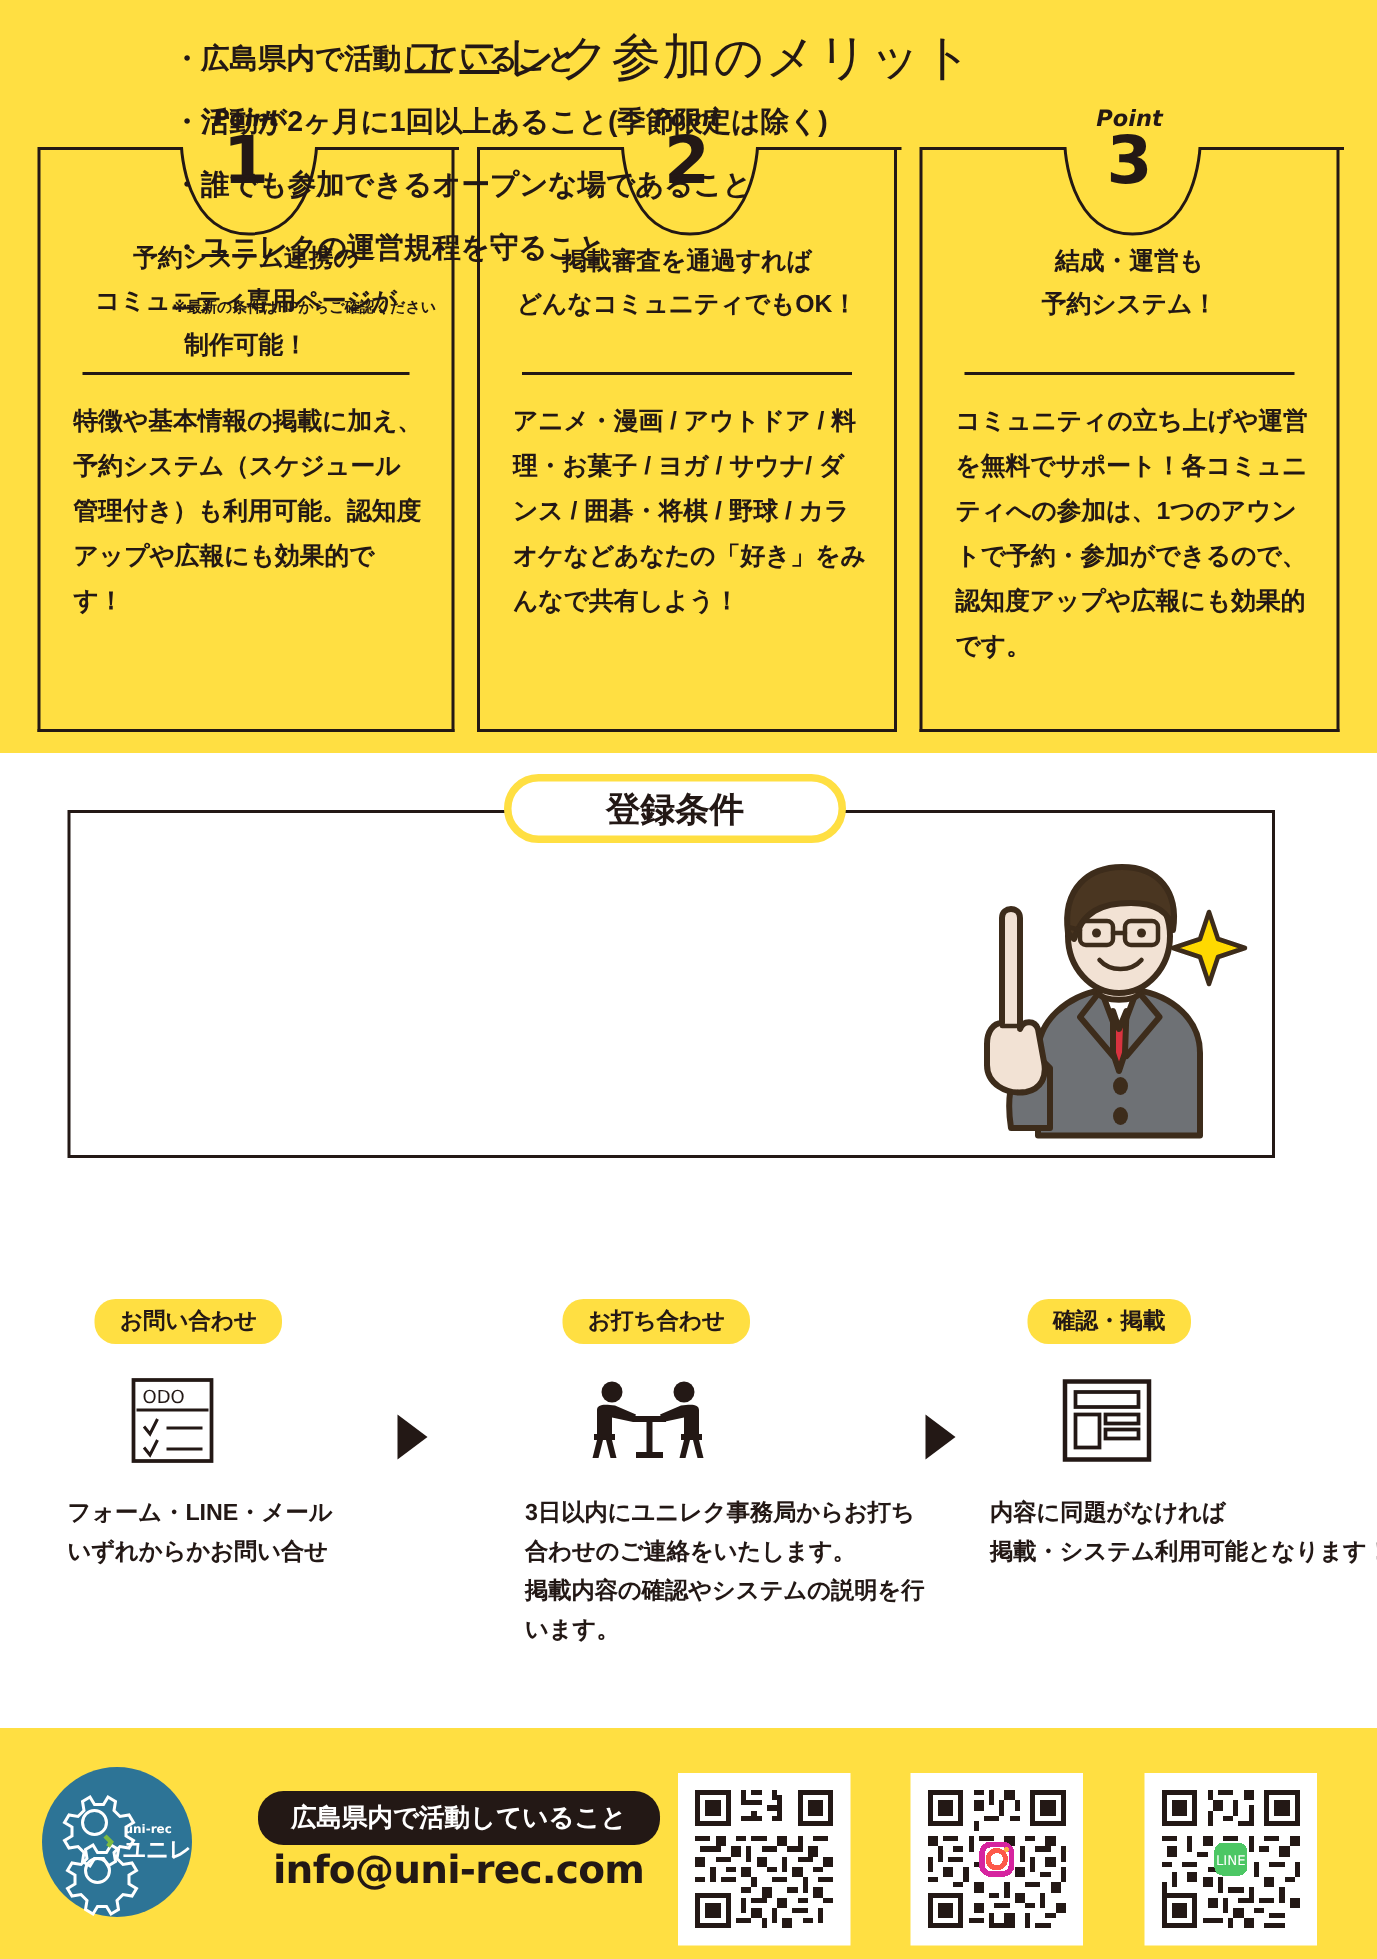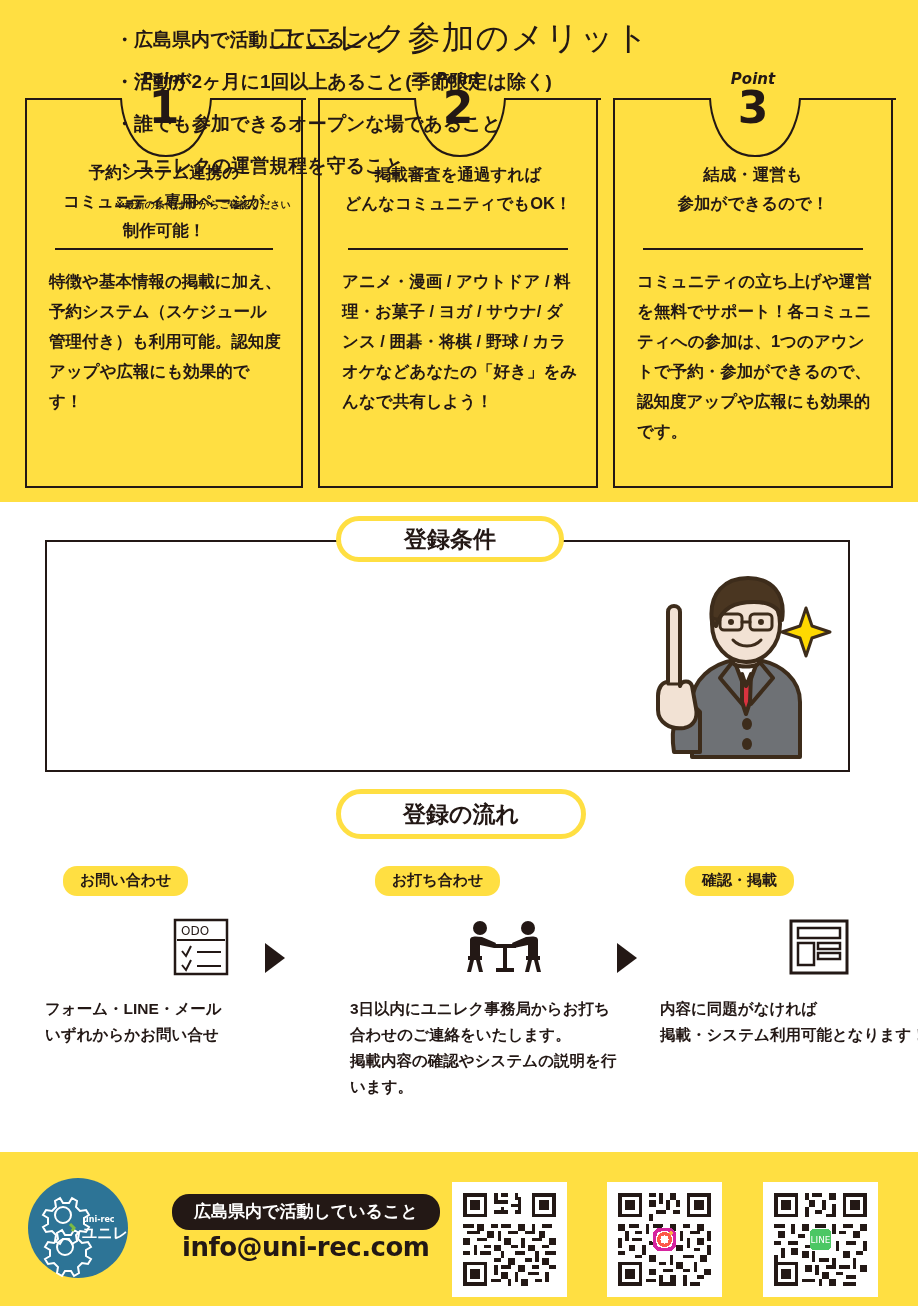--- a/index.html
+++ b/index.html
@@ -109,21 +109,21 @@
   .s2{left:350px;}
   .s3{left:660px;}
   .step-badge{
     background:#ffdf42;border-radius:14px;
     display:inline-block;padding:5px 17px 6px 17px;
     font-size:15px;font-weight:bold;color:#231815;
   }
   .s1 .step-badge{margin-left:18px;}
   .s2 .step-badge{margin-left:25px;}
   .s3 .step-badge{margin-left:25px;}
-  .step-icon{height:70px;margin-top:16px;display:flex;align-items:center;justify-content:center;}
+  .step-icon{height:70px;margin-top:16px;display:flex;align-items:center;}
   .s1 .step-icon{padding-left:42px;}
   .s2 .step-icon{padding-left:40px;}
   .s3 .step-icon{padding-left:48px;}
   .step-text{
     margin-top:14px;
     font-size:15.5px;font-weight:bold;line-height:26px;color:#231815;
   }
   .arrow{
     position:absolute;width:0;height:0;
     border-left:20px solid #231815;
@@ -206,21 +206,21 @@
   <div class="point-box pb3">
     <svg class="notch-svg" width="284" height="6" viewBox="0 0 284 6">
       <path d="M1,3 H97 M187,3 H283" stroke="#231815" stroke-width="2" fill="none"></path>
     </svg>
     <svg class="notch-svg" width="284" height="70" viewBox="0 0 284 70" style="top:-2px;">
       <path d="M97,2 C97,2 99,60 142,60 C185,60 187,2 187,2" stroke="#231815" stroke-width="2" fill="none"></path>
     </svg>
     <div class="point-label">Point</div>
     <div class="point-num">3</div>
     <div class="pb-head" style="white-space:pre-line;top:62px;">結成・運営も
-参加ができるので！</div>
+予約システム！</div>
     <div class="pb-rule"></div>
     <div class="pb-body">コミュニティの立ち上げや運営を無料でサポート！各コミュニティへの参加は、1つのアウントで予約・参加ができるので、認知度アップや広報にも効果的です。</div>
   </div>
 
   <div class="cond-box"></div>
   <div class="pill pill-cond">登録条件</div>
 
   <div class="cond-list">
     <div class="cond-item">・広島県内で活動していること</div>
     <div class="cond-item">・活動が2ヶ月に1回以上あること(季節限定は除く)</div>
@@ -263,21 +263,20 @@
 
       <path d="M62,152 C46,156 40,174 44,200 L70,200 L70,160 Z" fill="#6e7175"></path>
 
       <path d="M38,130 C32,130 28,136 28,144 L28,158 C28,170 40,178 54,176 C64,174 68,166 66,156 L62,134 C60,128 52,128 50,134 L50,60 C50,52 38,52 38,60 Z" fill="#f2e2d4"></path>
       <path d="M38,132 L50,132" fill="none" stroke="#3d2c1b" stroke-width="3"></path>
     </g>
 
     <path d="M176,56 L182,74 L200,80 L182,86 L176,104 L170,86 L152,80 L170,74 Z" fill="#ffd900" stroke="#3d2c1b" stroke-width="3" stroke-linejoin="round"></path>
   </svg>
 
-  <div class="pill pill-flow">登録の流れ</div>
 
   <div class="step s1">
     <div class="step-badge">お問い合わせ</div>
     <div class="step-icon">
       <svg width="56" height="58" viewBox="0 0 56 58">
         <rect x="2" y="2" width="52" height="54" fill="#fff" stroke="#231815" stroke-width="2.5"></rect>
         <text x="8" y="17" font-size="12" font-family="DejaVu Sans, sans-serif" fill="#231815">ODO</text>
         <path d="M4,22 H52" stroke="#231815" stroke-width="2"></path>
         <path d="M9,33 l4,5 l5,-10" fill="none" stroke="#231815" stroke-width="2"></path>
         <path d="M24,34 H48" stroke="#231815" stroke-width="2"></path>

